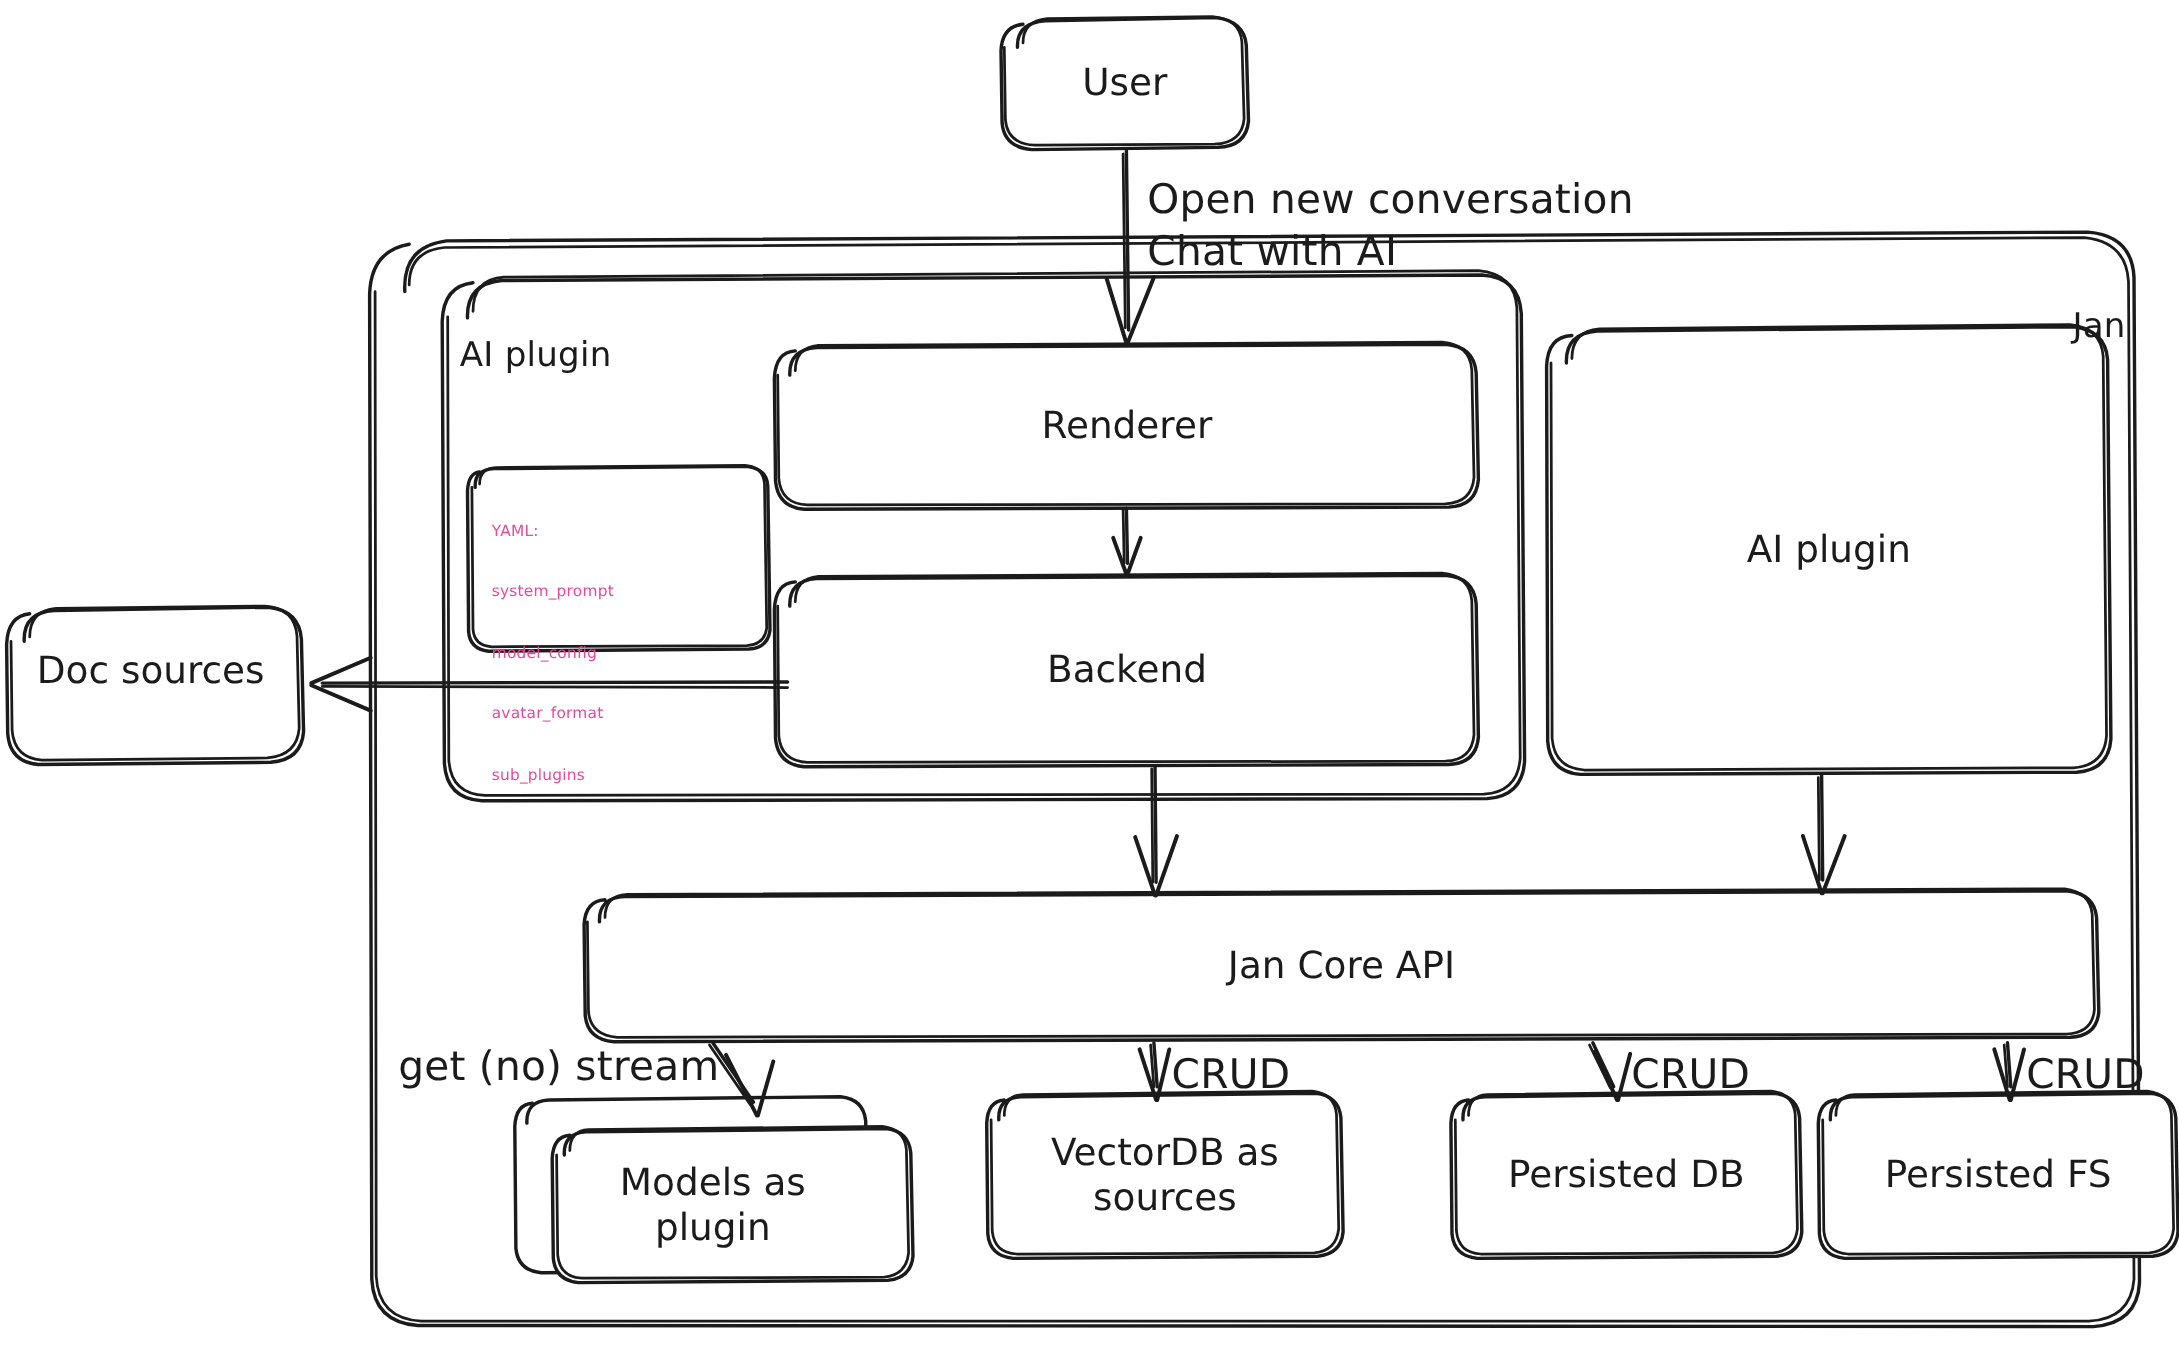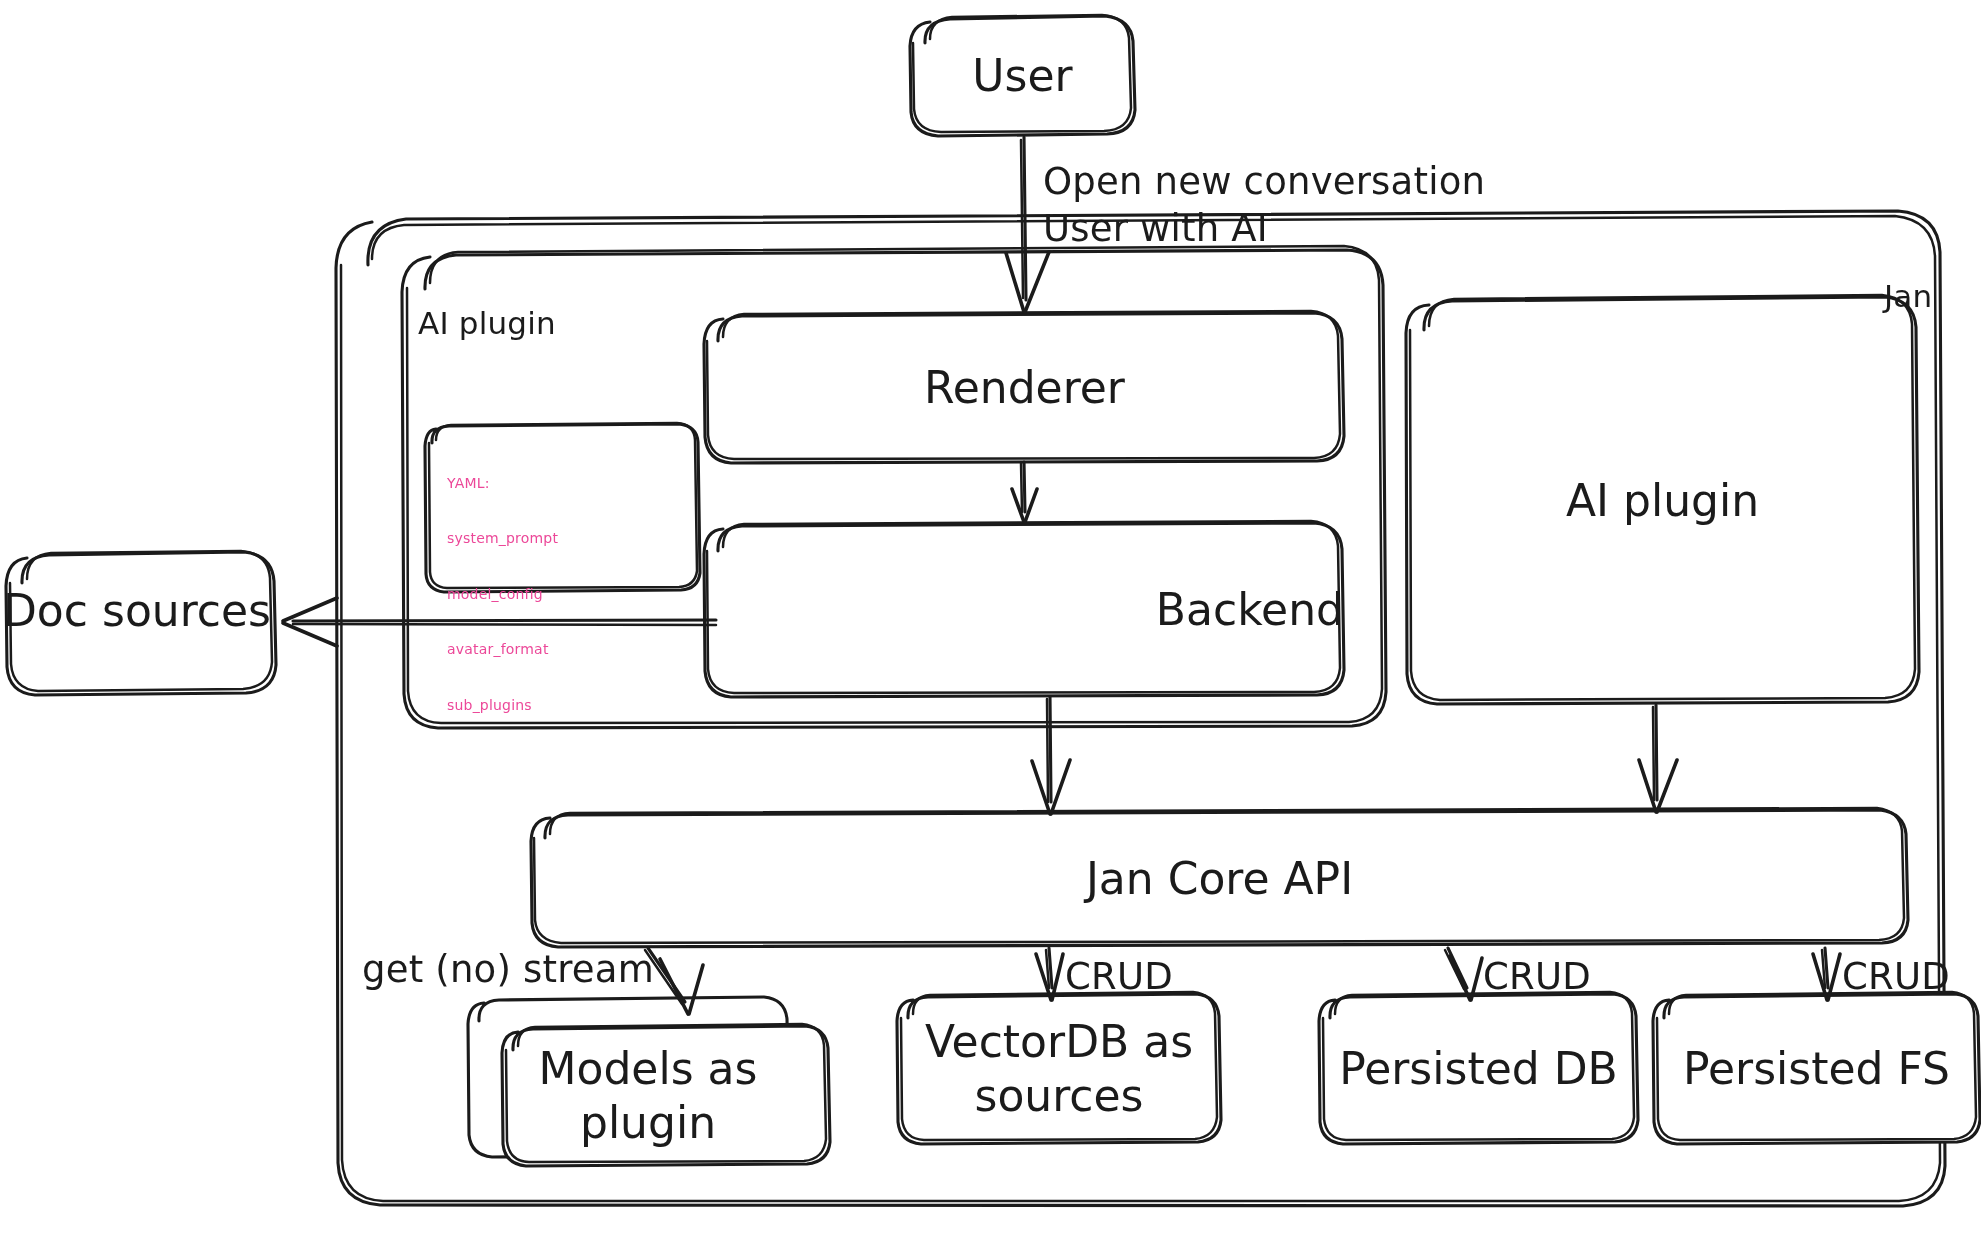--- a/index.html
+++ b/index.html
@@ -31,21 +31,21 @@
     pointer-events: none;
   }
   .node-wrap {
     position: absolute;
     display: flex;
     align-items: center;
     justify-content: center;
     text-align: center;
   }
   .node-wrap > span {
-    font-size: 44px;
+    font-size: 34px;
     color: #1b1b1b;
     line-height: 1.22;
   }
   .edge-label {
     font-size: 37px;
     color: #1b1b1b;
   }
   .group-label {
     font-size: 31px;
     color: #1b1b1b;
@@ -262,21 +262,21 @@
   <div class="lbl group-label" style="left:418px; top:305px;">AI plugin</div>
 
   <div class="node-wrap" style="left:910px; top:16px; width:225px; height:120px;">
     <span>User</span>
   </div>
 
   <div class="node-wrap" style="left:705px; top:313px; width:639px; height:150px;">
     <span>Renderer</span>
   </div>
 
-  <div class="node-wrap" style="left:705px; top:523px; width:639px; height:174px;justify-content:flex-end;">
+  <div class="node-wrap" style="left:705px; top:523px; width:639px; height:174px;">
     <span>Backend</span>
   </div>
 
   <div class="node-wrap" style="left:1406px; top:297px; width:513px; height:407px;">
     <span>AI plugin</span>
   </div>
 
   <div class="node-wrap" style="left:2px; top:552px; width:270px; height:117px;">
     <span>Doc sources</span>
   </div>
@@ -305,21 +305,21 @@
 
   <div class="lbl yaml-text" style="left:447px; top:437px;">
     <div>YAML:</div>
     <div>system_prompt</div>
     <div>model_config</div>
     <div>avatar_format</div>
     <div>sub_plugins</div>
   </div>
 
   <div class="lbl edge-label" style="left:1043px; top:160px;">Open new conversation</div>
-  <div class="lbl edge-label" style="left:1043px; top:207px;">User with AI</div>
+  <div class="lbl edge-label" style="left:1043px; top:207px;">Chat with AI</div>
 
   <div class="lbl edge-label" style="left:362px; top:948px;">get (no) stream</div>
 
   <div class="lbl edge-label" style="left:1065px; top:955px;">CRUD</div>
 
   <div class="lbl edge-label" style="left:1483px; top:955px;">CRUD</div>
 
   <div class="lbl edge-label" style="left:1842px; top:955px;">CRUD</div>
 
 </div>

